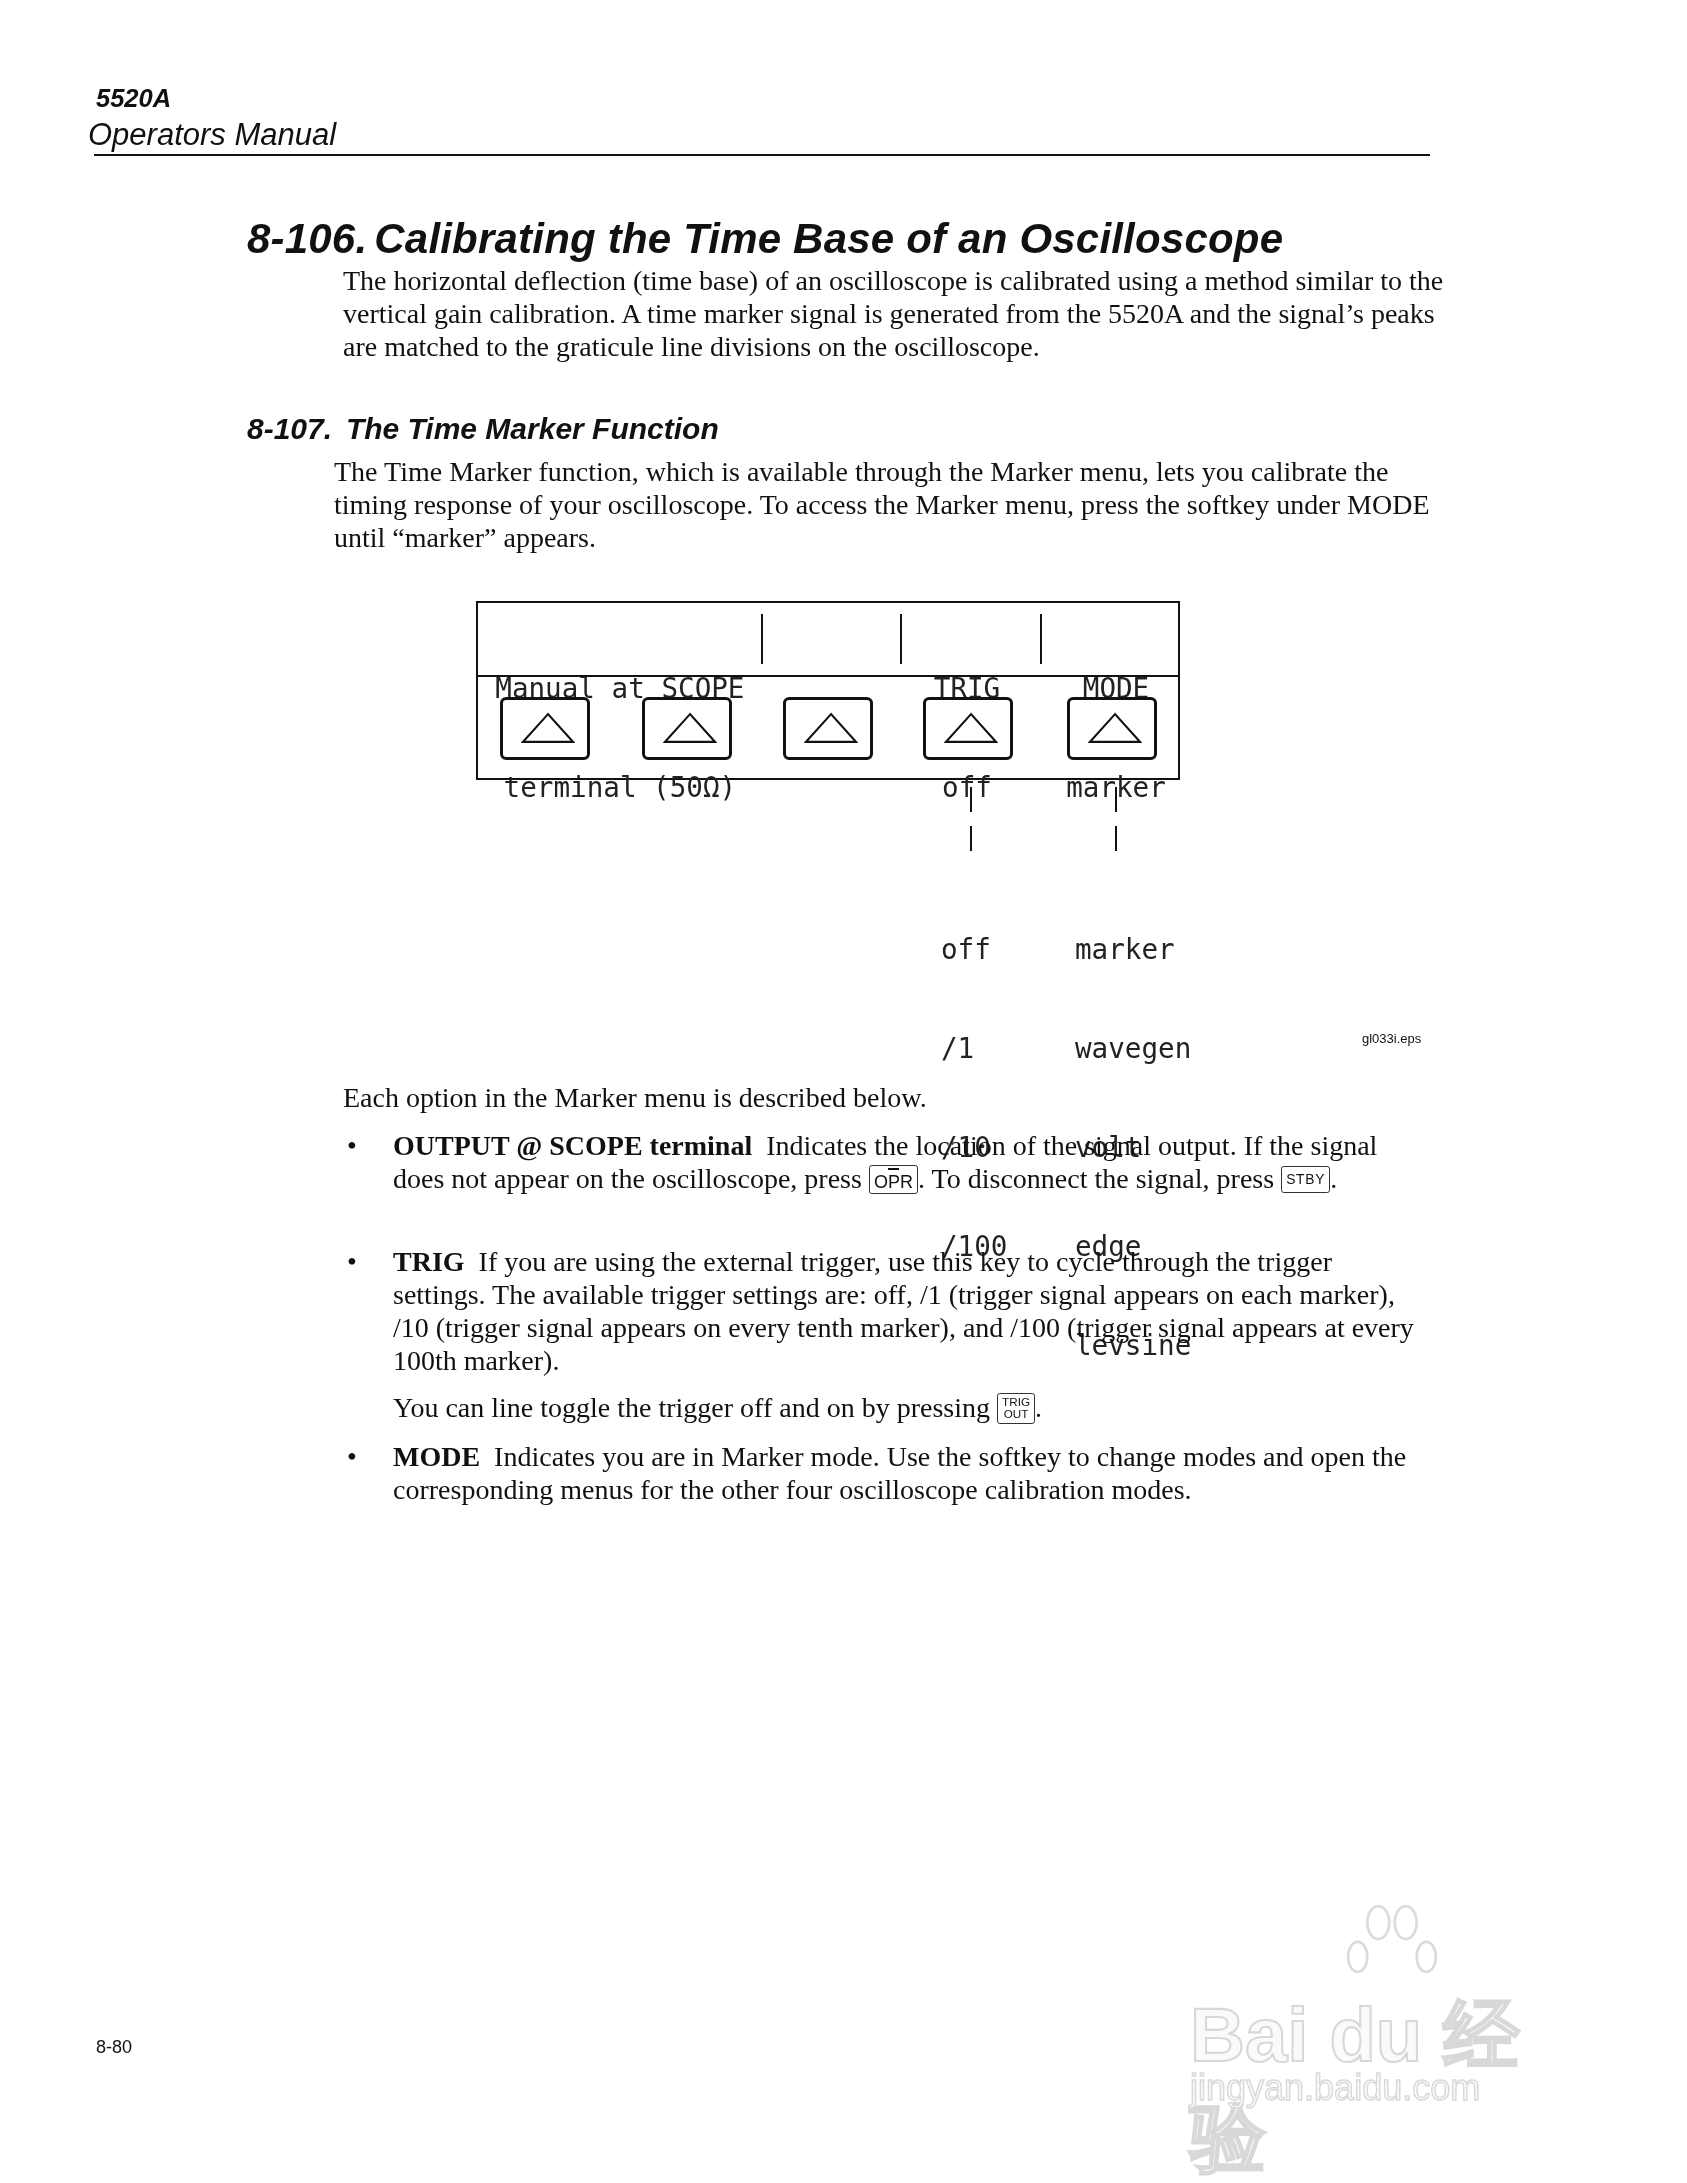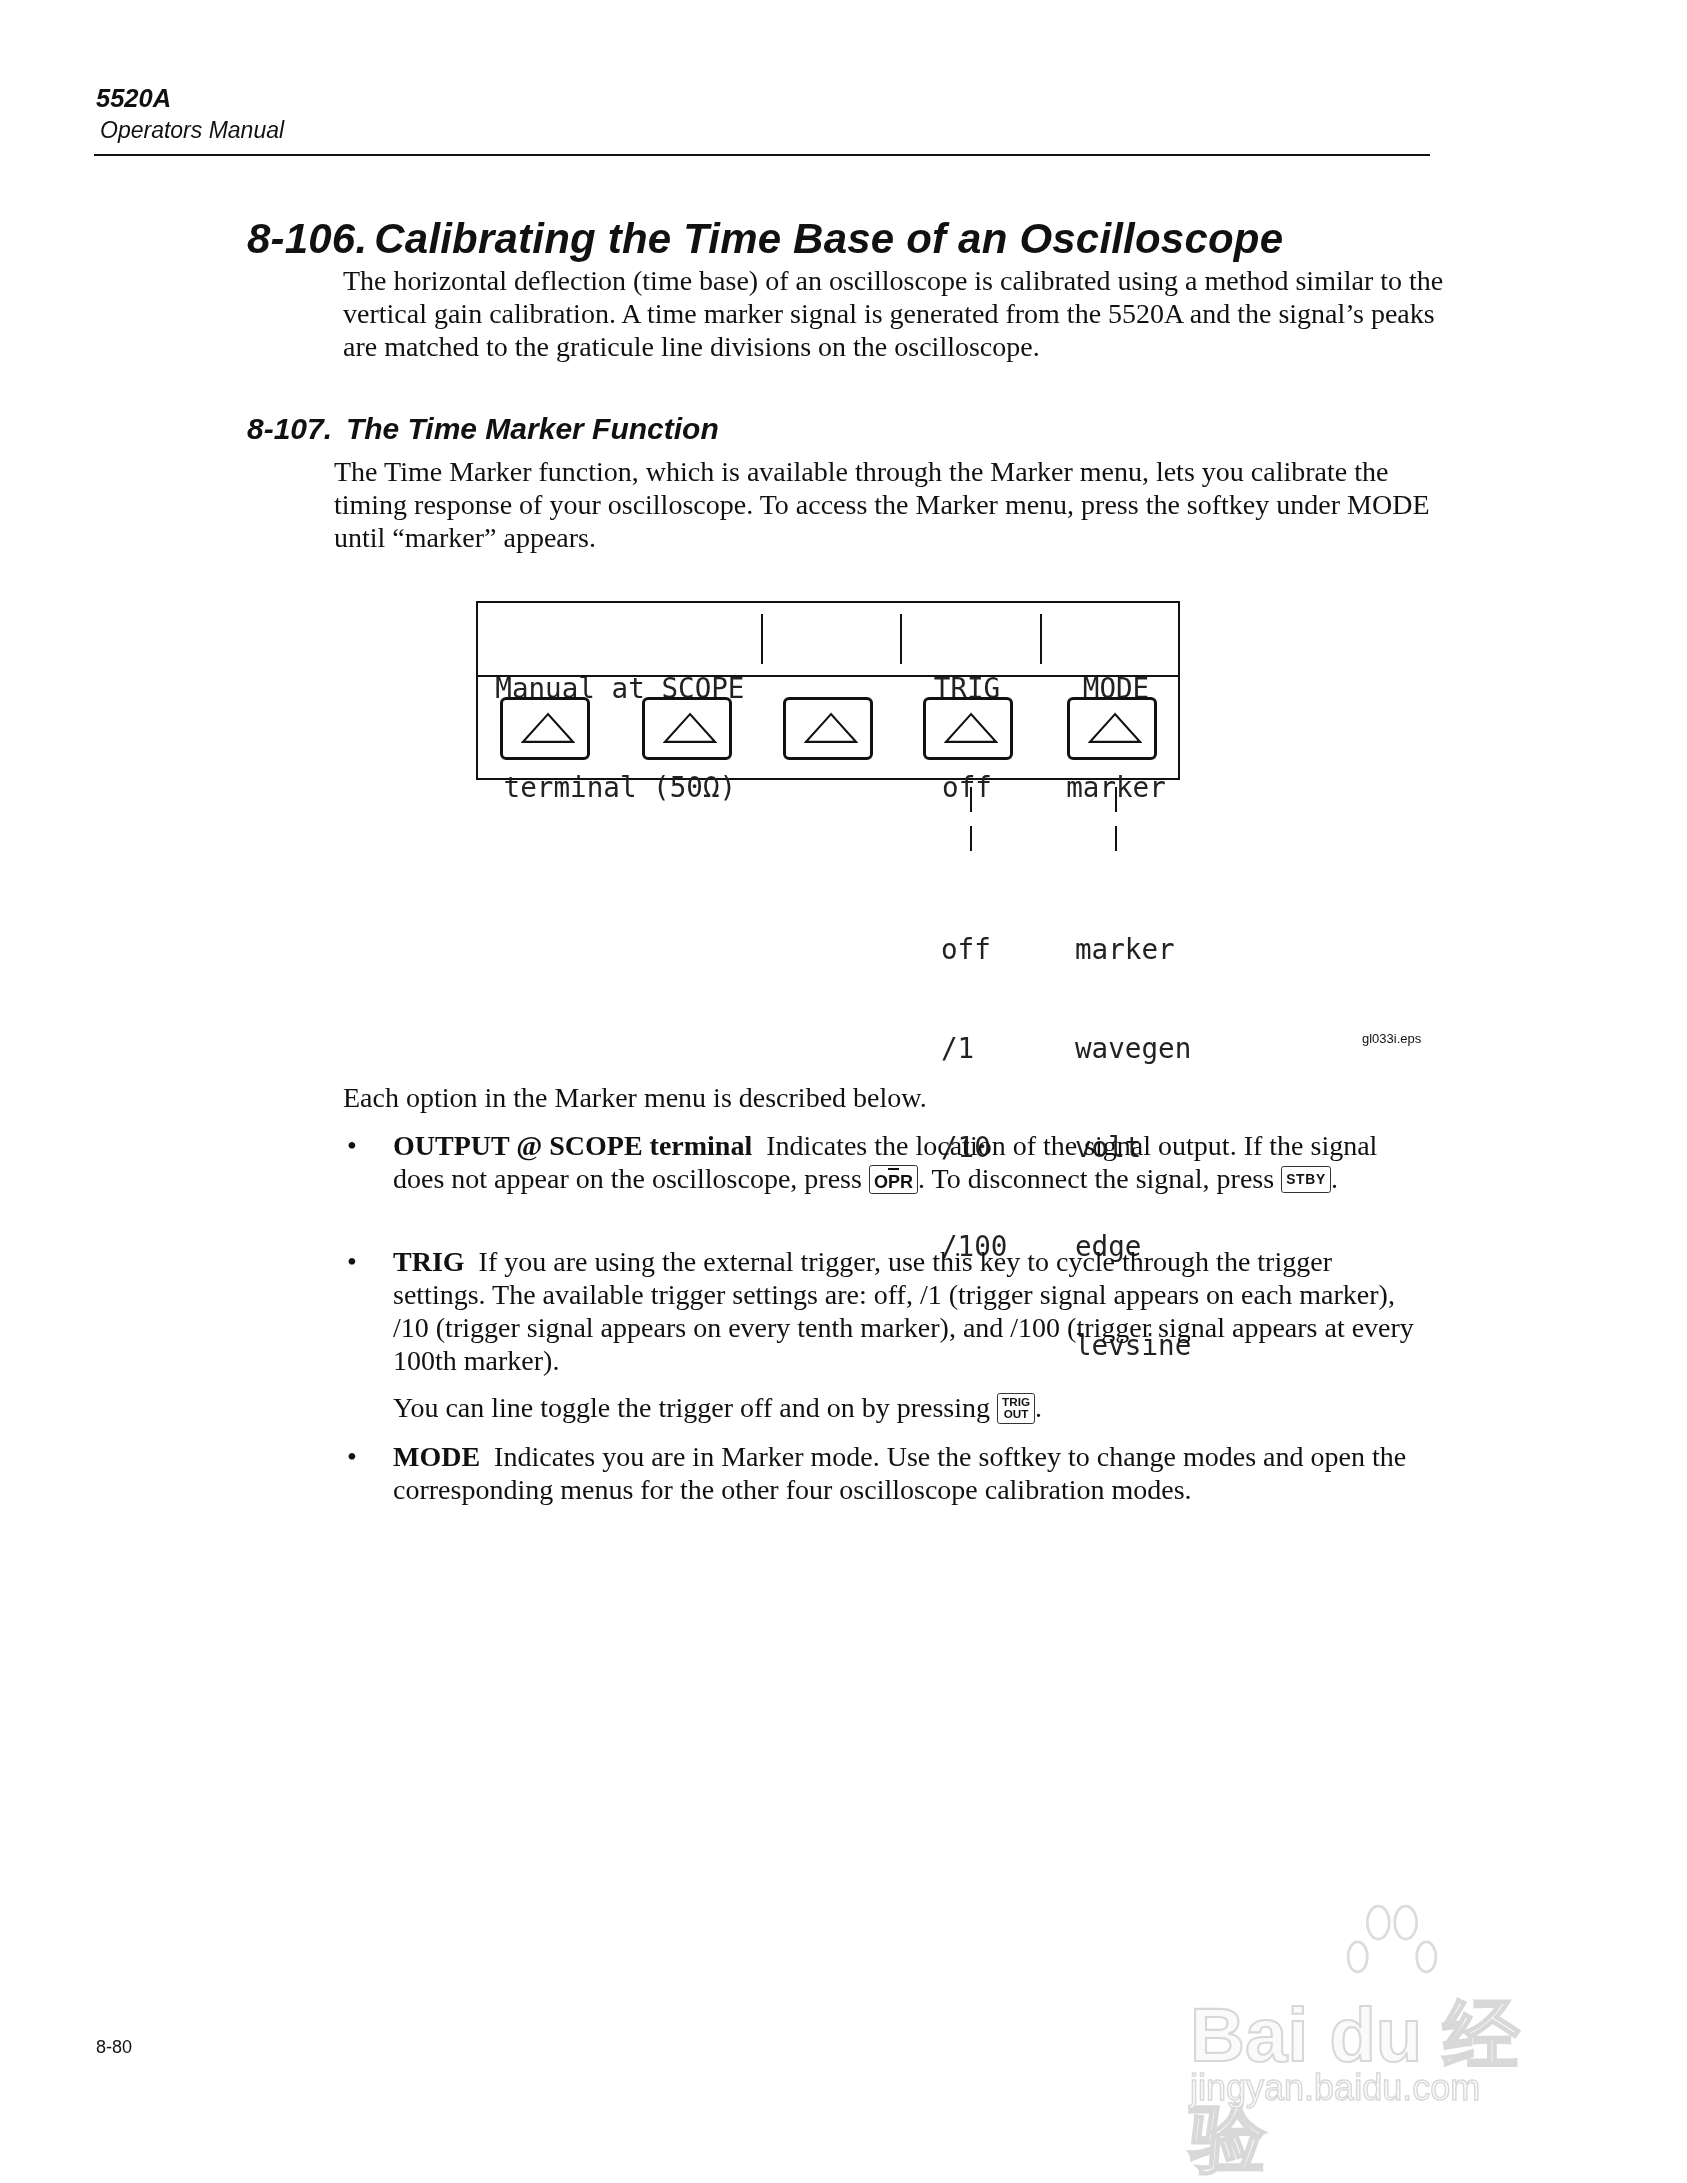--- a/index.html
+++ b/index.html
@@ -3,21 +3,21 @@
   <meta charset="utf-8">
   <style>
     html, body { margin: 0; padding: 0; background: #ffffff; }
     body { width: 1687px; height: 2183px; position: relative; overflow: hidden; color: #111; }
     .abs { position: absolute; }
     .sans { font-family: "Liberation Sans", "DejaVu Sans", sans-serif; }
     .serif { font-family: "Liberation Serif", "DejaVu Serif", serif; }
     .mono { font-family: "DejaVu Sans Mono", "Liberation Mono", monospace; }
 
     #hdr-model { left: 96px; top: 84px; font-size: 25.5px; font-weight: bold; font-style: italic; }
-    #hdr-sub { left: 100px; top: 117px; font-size: 23px; font-style: italic; }
+    #hdr-sub { left: 88px; top: 117px; font-size: 31px; font-style: italic; }
     #hdr-rule { left: 94px; top: 154px; width: 1336px; height: 2.1px; background: #111; }
 
     #h1 { left: 247px; top: 215px; font-size: 42px; font-weight: bold; font-style: italic; letter-spacing: 0.2px; }
     #h1 .num { margin-right: 7px; font-style: italic; }
 
     .para { font-size: 28px; line-height: 33px; width: 1116px; }
     #p1 { left: 343px; top: 264px; }
     #h2 { left: 247px; top: 412px; font-size: 30px; font-weight: bold; font-style: italic; }
     #h2 .num { margin-right: 13.8px; }
     #p2 { left: 334px; top: 455px; }
@@ -37,21 +37,21 @@
 
     .opt { font-size: 27.6px; line-height: 33px; color: #222; white-space: pre; }
     #fig-label { left: 1362px; top: 1031px; font-size: 13px; }
 
     
     #p3 { left: 343px; top: 1081px; }
     .bullet { position: absolute; left: 343px; width: 1116px; }
     .bullet .dot { position: absolute; left: 4.1px; top: 0; font-size: 28px; line-height: 33px; }
     .bullet .txt { position: absolute; left: 50px; width: 1034px; font-size: 28px; line-height: 33px; }
     .bullet b { font-weight: bold; }
-    .key { display: inline-block; border: 1.4px solid #333; border-radius: 2.8px; padding: 0 4.1px; font-family: "Liberation Sans", "DejaVu Sans", sans-serif; font-weight: bold; vertical-align: middle; line-height: 1; position: relative; top: -2.1px; }
+    .key { display: inline-block; border: 1.4px solid #333; border-radius: 2.8px; padding: 0 4.1px; font-family: "Liberation Sans", "DejaVu Sans", sans-serif; font-weight: normal; vertical-align: middle; line-height: 1; position: relative; top: -2.1px; }
     .key-opr { font-size: 18px; padding-top: 6.9px; padding-bottom: 2.1px; }
     .key-opr .bar { position: absolute; left: 50%; top: 2.1px; width: 11px; margin-left: -5.5px; height: 2.1px; background: #111; }
     .key-stby { font-size: 13.8px; padding-top: 5.5px; padding-bottom: 5.5px; letter-spacing: 0.7px; }
     .key-trig { font-size: 11.7px; text-align: center; padding-top: 2.1px; padding-bottom: 2.1px; }
     .key-trig span { display: block; line-height: 12.4px; }
     #b2-extra { left: 393px; top: 1391px; font-size: 28px; line-height: 33px; width: 1034px; }
 
     #page-num { left: 96px; top: 2037px; font-size: 18px; }
 
     #watermark { left: 1172px; top: 1902px; width: 400px; height: 207px; color: #e2e2e2; }

